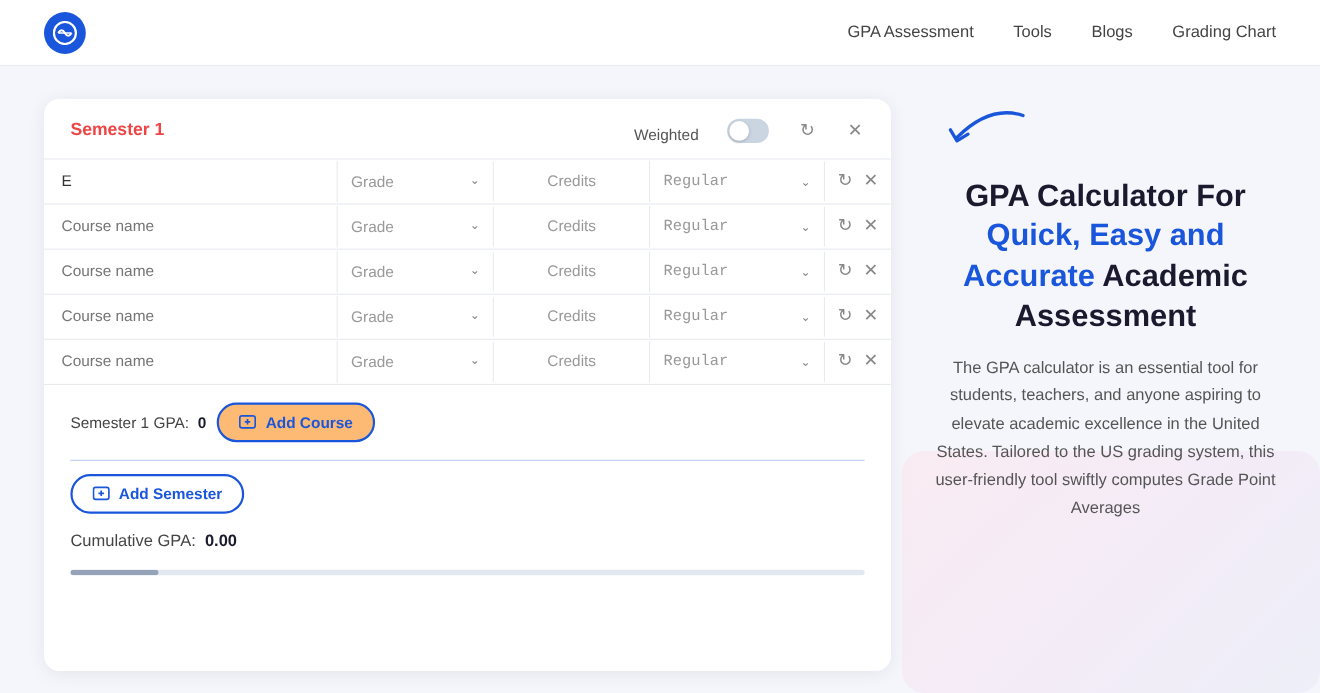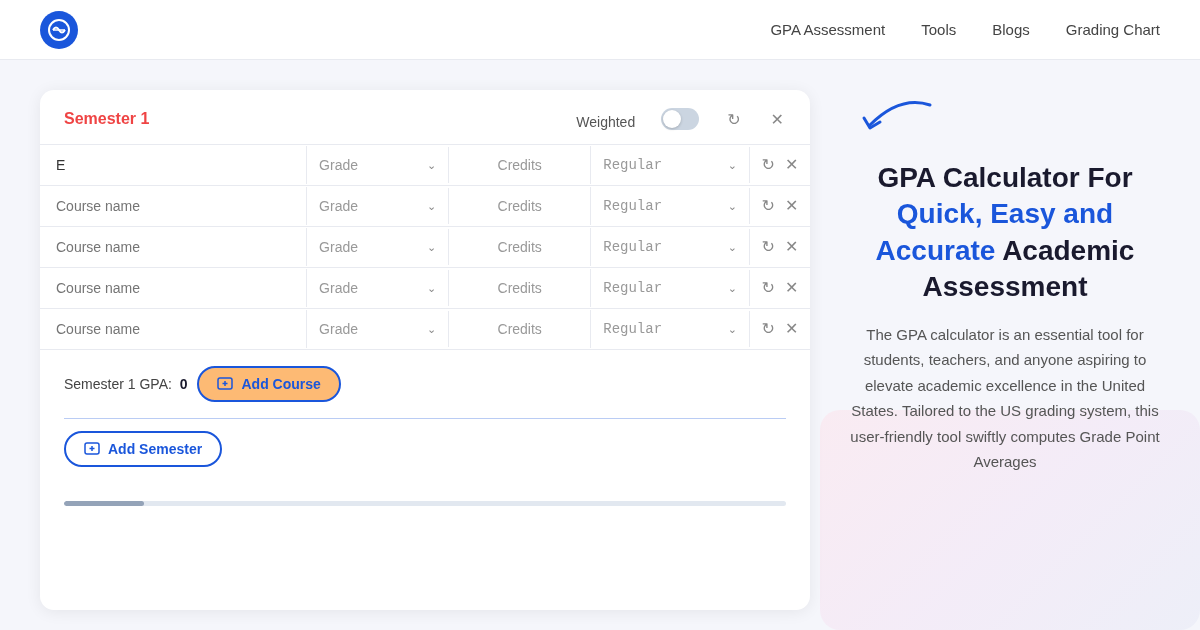--- a/index.html
+++ b/index.html
@@ -133,21 +133,20 @@
     .cell-course {
       flex: 2.8;
       padding: 10px 16px;
       border-right: 1px solid #e8eaf0;
     }
     .cell-grade {
       flex: 1.4;
       padding: 10px 12px;
       border-right: 1px solid #e8eaf0;
       display: flex;
-      align-items: center;
       justify-content: space-between;
     }
     .cell-credits {
       flex: 1.4;
       padding: 10px 12px;
       border-right: 1px solid #e8eaf0;
       text-align: center;
     }
     .cell-type {
       flex: 1.6;
@@ -480,20 +479,24 @@
 
       <button class="add-semester-btn">
         <svg width="16" height="16" viewBox="0 0 16 16" fill="none">
           <rect x="1" y="2" width="14" height="11" rx="2" stroke="#1a56db" stroke-width="1.5" fill="none"></rect>
           <line x1="8" y1="5" x2="8" y2="10" stroke="#1a56db" stroke-width="1.5"></line>
           <line x1="5.5" y1="7.5" x2="10.5" y2="7.5" stroke="#1a56db" stroke-width="1.5"></line>
         </svg>
         <span>Add Semester</span>
       </button>
 
+      <div class="cumulative-gpa">
+        <span>Cumulative GPA:</span>
+        &nbsp;<b>0.00</b>
+      </div>
     </div>
 
     <div class="scroll-hint">
       <div class="scroll-thumb"></div>
     </div>
 
   </div>
 
   <div class="right-panel">
 

